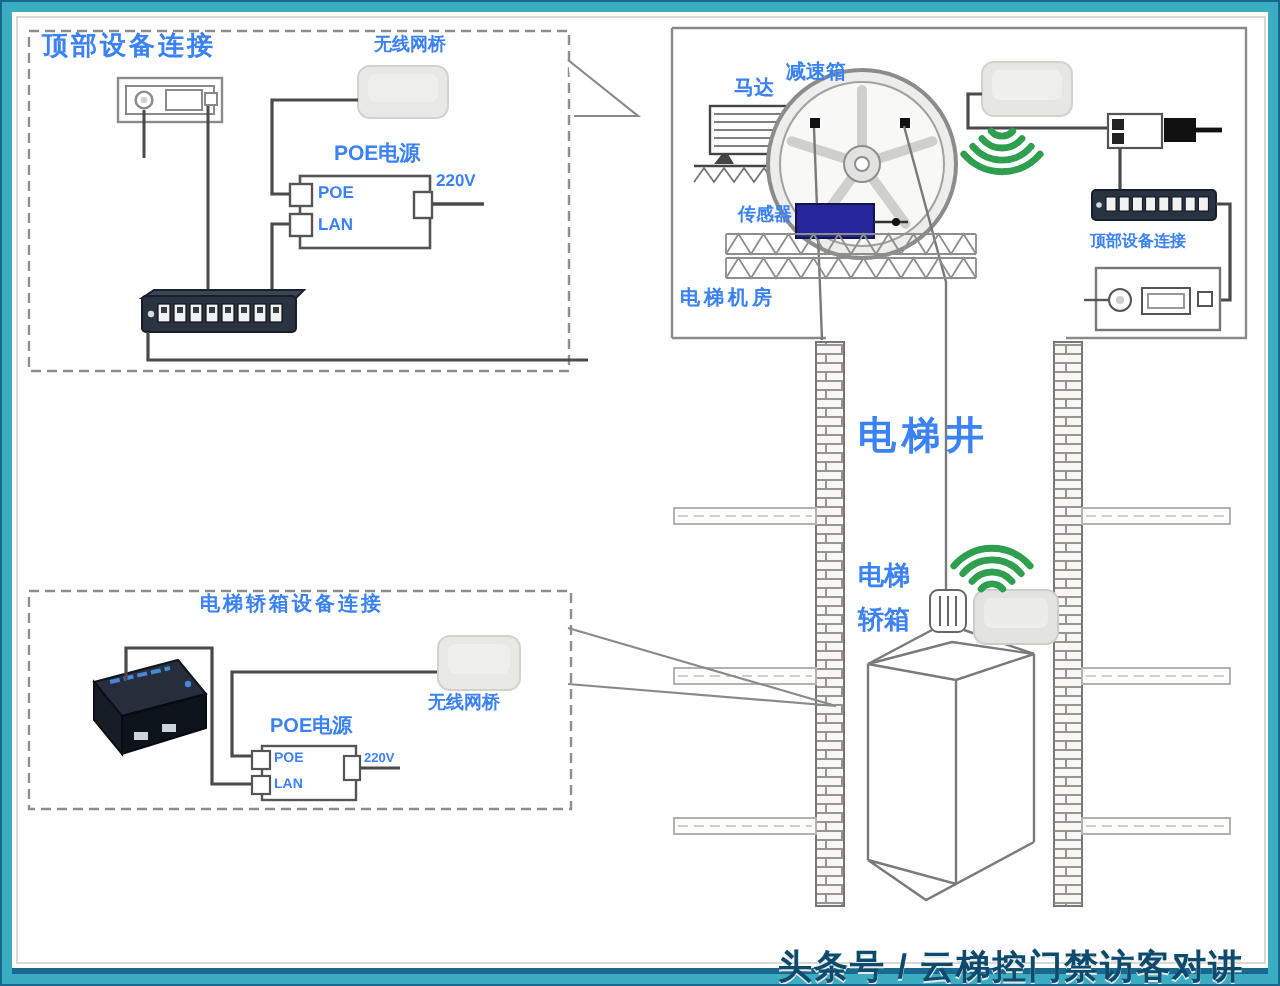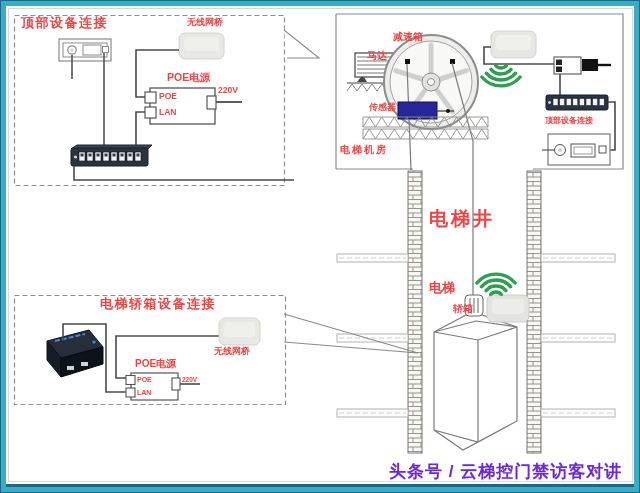--- a/index.html
+++ b/index.html
@@ -2,24 +2,24 @@
 <html><head>
 <meta charset="utf-8">
 <style>
   html,body{margin:0;padding:0;background:#fff;}
   #root{
     position:relative;width:640px;height:493px;box-sizing:border-box;
     background:#ffffff;border:1px solid #1a688f;
     box-shadow: inset 0 0 0 5px #3aadc2, inset 0 -8px 0 0 #1a688f;
     overflow:hidden;font-family:"Liberation Sans",sans-serif;
   }
-  .lbl{position:absolute;font-weight:bold;color:#ef4444;white-space:nowrap;
+  .lbl{position:absolute;font-weight:bold;color:#3b82f6;white-space:nowrap;
        font-family:"Liberation Sans",sans-serif;line-height:1.1;}
   svg{position:absolute;left:0;top:0;}
-  .watermark{color:#6d28d9;text-shadow:0 1px 0 #e8e8e6;}
+  .watermark{color:#0c4a6e;text-shadow:0 1px 0 #e8e8e6;margin-top:12px;}
 </style>
 </head>
 <body>
 
 <div id="root">
 
   <svg width="640" height="493" viewBox="0 0 640 493">
     <defs>
       <pattern id="brick" x="0" y="0" width="16" height="9" patternUnits="userSpaceOnUse">
         <rect width="16" height="9" fill="#f7f7f5"></rect>
@@ -244,31 +244,31 @@
     </g>
   </svg>
 
   <div class="lbl" style="left:20px;top:15px;font-size:13px;letter-spacing:1.5px">顶部设备连接</div>
   <div class="lbl" style="left:186px;top:17px;font-size:9px">无线网桥</div>
   <div class="lbl" style="left:166px;top:71px;font-size:10.5px">POE电源</div>
   <div class="lbl" style="left:158px;top:91px;font-size:8.5px">POE</div>
   <div class="lbl" style="left:158px;top:107px;font-size:8.5px">LAN</div>
   <div class="lbl" style="left:217px;top:85px;font-size:8.5px">220V</div>
 
-  <div class="lbl" style="left:99px;top:296px;font-size:13px;letter-spacing:1.5px">电梯轿箱设备连接</div>
+  <div class="lbl" style="left:99px;top:296px;font-size:10px;letter-spacing:1.5px">电梯轿箱设备连接</div>
   <div class="lbl" style="left:213px;top:346px;font-size:9px">无线网桥</div>
   <div class="lbl" style="left:134px;top:357px;font-size:10px">POE电源</div>
   <div class="lbl" style="left:136px;top:375px;font-size:7px">POE</div>
   <div class="lbl" style="left:136px;top:388px;font-size:7px">LAN</div>
   <div class="lbl" style="left:181px;top:375px;font-size:6.5px">220V</div>
 
   <div class="lbl" style="left:339px;top:143px;font-size:10px;letter-spacing:2px">电梯机房</div>
-  <div class="lbl" style="left:366px;top:49px;font-size:10px">马达</div>
+  <div class="lbl" style="left:366px;top:38px;font-size:10px">马达</div>
   <div class="lbl" style="left:392px;top:30px;font-size:10px">减速箱</div>
   <div class="lbl" style="left:368px;top:102px;font-size:9px">传感器</div>
   <div class="lbl" style="left:544px;top:116px;font-size:8px">顶部设备连接</div>
 
   <div class="lbl" style="left:428px;top:208px;font-size:19px;letter-spacing:3px">电梯井</div>
   <div class="lbl" style="left:428px;top:280px;font-size:13px">电梯</div>
-  <div class="lbl" style="left:452px;top:302px;font-size:10px">轿箱</div>
+  <div class="lbl" style="left:428px;top:302px;font-size:13px">轿箱</div>
 
   <div class="lbl watermark" style="left:388px;top:462px;font-size:17px;letter-spacing:1px">头条号 / 云梯控门禁访客对讲</div>
 </div>
 
 </body></html>

